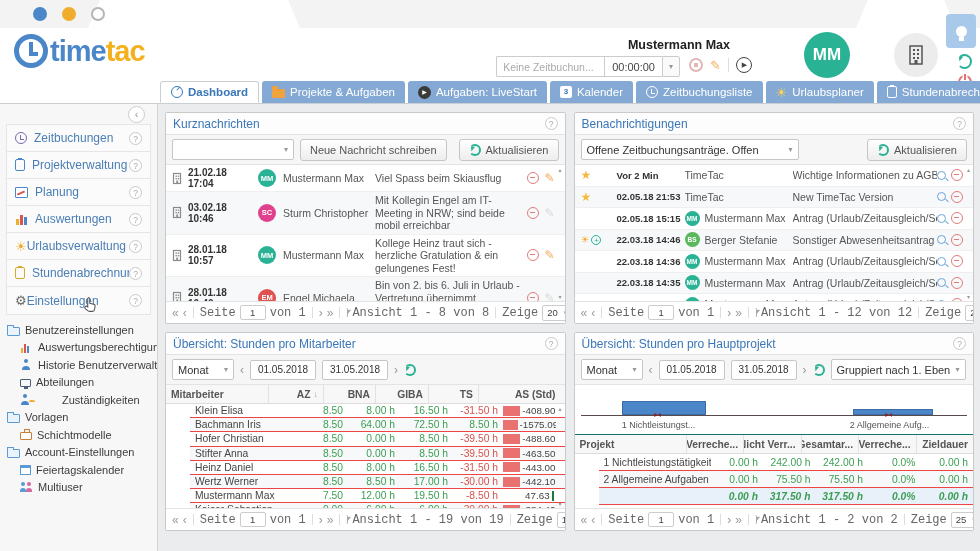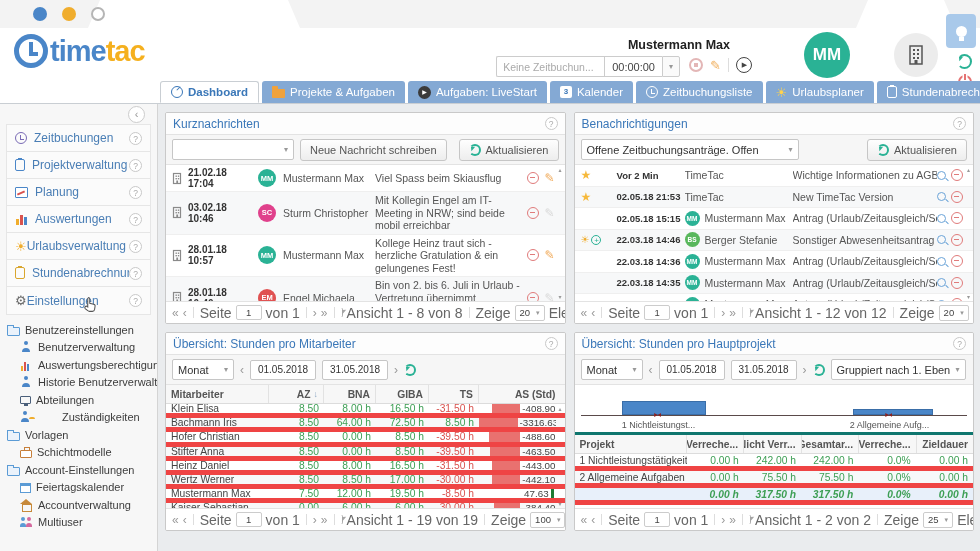--- a/index.html
+++ b/index.html
@@ -144,52 +144,52 @@
   .nsun { color:#f0ad2d; font-size:10px; }
   .plus-ic { width:10px; height:10px; border:1px solid #2ab295; border-radius:50%; color:#2ab295; font-size:8px; line-height:9px; text-align:center; }
   .ndate { width:68px; flex:none; font-size:9.5px; font-weight:bold; color:#333; }
   .ngroup { width:108px; flex:none; display:flex; align-items:center; }
   .avatar.sm { width:15px; height:15px; font-size:6.5px; margin:0 5px 0 0; }
   .nname { font-size:10.5px; color:#555; white-space:nowrap; overflow:hidden; }
   .ntext { flex:1; font-size:10.5px; color:#555; white-space:nowrap; overflow:hidden; padding-right:4px; }
 
   .pager { height:22px; flex:none; border-top:1px solid #e3e3e3; display:flex; align-items:center; gap:4px; padding:0 6px; overflow:hidden; white-space:nowrap; background:#fff; }
   .pbtn { color:#9a9a9a; font-size:12px; line-height:1; }
-  .plab { font-size:14px; color:#666; }
+  .plab { font-size:12px; color:#666;font-family:Liberation Mono, monospace; }
   .pinput { width:26px; height:15px; border:1px solid #ccc; border-radius:2px; font-size:9.5px; text-align:center; color:#444; }
   .psep { width:1px; height:11px; background:#ddd; margin:0 2px; flex:none; }
   .pselect { height:16px; border:1px solid #ccc; border-radius:2px; background:#fff; display:flex; align-items:center; font-size:9.5px; color:#444; padding:0 4px; gap:6px; }
   .pselect .caret { color:#999; font-size:7px; }
   .ric.tiny { width:9px; height:9px; border-width:1.5px; }
 
   
   .thead { display:flex; height:19px; flex:none; background:#f7f7f7; border-bottom:1px solid #dcdcdc; font-size:10.3px; font-weight:bold; color:#555; align-items:center; }
   .thead > div { padding:0 5px; border-right:1px solid #e2e2e2; height:100%; display:flex; align-items:center; overflow:hidden; white-space:nowrap; }
-  .trow { display:flex; height:14.2px; align-items:center; font-size:10.3px; color:#444; border-bottom:5px solid #ef4444; }
+  .trow { display:flex; height:14.2px; align-items:center; font-size:10.3px; color:#444; border-bottom:1px solid #ef4444;margin-left:24px; }
   .trow:nth-child(even) { background:#f7f8f9; }
   .trow > div { padding:0 5px; overflow:hidden; white-space:nowrap; height:100%; display:flex; align-items:center; }
   .c-name { width:103px; flex:none; }
   .c-az { width:55px; flex:none; justify-content:flex-end; }
   .c-bna { width:52px; flex:none; justify-content:flex-end; }
   .c-giba { width:53px; flex:none; justify-content:flex-end; }
   .c-ts { width:50px; flex:none; justify-content:flex-end; }
   .c-as { flex:1; justify-content:flex-end; padding-right:9px !important; }
   .t-green { color:#3c9e53; } .t-red { color:#d9534f; }
   .sortarrow { color:#8fa8c4; font-size:9px; margin-left:3px; }
   .asbar { height:10px; flex:none; }
   .aslab { font-size:9.8px; color:#444; max-width:36px; overflow:hidden; flex:none; margin-left:2px; }
   .aslab.pre { margin:0 2px 0 0; }
 
   .p-name { width:112px; flex:none; }
   .p-num { flex:1; justify-content:flex-end; }
   .trow.total { background:#e8f0fa; font-style:italic; font-weight:bold; height:17px; }
   .prow { height:17px; }
 
   
-  .pchart { position:relative; height:50px; flex:none; border-bottom:3px solid #0f766e; }
+  .pchart { position:relative; height:50px; flex:none; border-bottom:1px solid #0f766e; }
   .axis { position:absolute; left:6px; right:6px; top:30px; border-top:1.5px solid #5a4a4a; }
   .pbar { position:absolute; background:#4a86c8; border:1px solid #3a6ea8; }
   .pmark { position:absolute; width:7px; height:4px; background:#8b2020; top:28px; clip-path:polygon(0 0,50% 50%,100% 0,100% 100%,50% 50%,0 100%); }
   .plabel { position:absolute; top:35px; font-size:9px; color:#555; width:120px; text-align:center; }
 
   .dsel-arrow { color:#999; font-size:12px; }
   .datebox { width:66px; height:20px; border:1px solid #c6c6c6; background:#fff; border-radius:2px; font-size:10px; color:#333; display:flex; align-items:center; justify-content:center; }
 </style>
 </head>
 <body>
@@ -321,24 +321,20 @@
             <span class="help-sm">?</span>
           </div>
       </div>
       <div class="stree">
 
           <div class="tree-item" style="padding-left: 7px;">
             <span class="tico ic-folder"></span>
             <span>Benutzereinstellungen</span>
           </div>
 
-          <div class="tree-item" style="padding-left: 20px;">
-            <span class="tico ic-person"></span>
-            <span>Benutzerverwaltung</span>
-          </div>
 
           <div class="tree-item" style="padding-left: 20px;">
             <span class="tico ic-bars"></span>
             <span>Auswertungsberechtigungen</span>
           </div>
 
           <div class="tree-item" style="padding-left: 20px;">
             <span class="tico ic-person"></span>
             <span>Historie Benutzerverwaltung</span>
           </div>
@@ -367,24 +363,20 @@
           <div class="tree-item" style="padding-left: 7px;">
             <span class="tico ic-folder"></span>
             <span>Account-Einstellungen</span>
           </div>
 
           <div class="tree-item" style="padding-left: 20px;">
             <span class="tico ic-calendar"></span>
             <span>Feiertagskalender</span>
           </div>
 
-          <div class="tree-item" style="padding-left: 20px;">
-            <span class="tico ic-home"></span>
-            <span>Accountverwaltung</span>
-          </div>
 
           <div class="tree-item" style="padding-left: 20px;">
             <span class="tico ic-people"></span>
             <span>Multiuser</span>
           </div>
 
           <div class="tree-item" style="padding-left: 20px;">
             
             
           </div>
@@ -749,21 +741,21 @@
 
               <div class="trow">
                 <div class="c-name">Bachmann Iris</div>
                 <div class="c-az t-green">8.50</div>
                 <div class="c-bna t-green">64.00 h</div>
                 <div class="c-giba t-green">72.50 h</div>
                 <div class="c-ts t-green">8.50 h</div>
                 <div class="c-as">
                   <span class="aslab pre"></span>
                   <span class="asbar" style="width: 60%; background: rgb(233, 113, 111);"></span>
-                  <span class="aslab">-3316.63</span>
+                  <span class="aslab">-1575.09</span>
                 </div>
               </div>
 
               <div class="trow">
                 <div class="c-name">Hofer Christian</div>
                 <div class="c-az t-green">8.50</div>
                 <div class="c-bna t-green">0.00 h</div>
                 <div class="c-giba t-green">8.50 h</div>
                 <div class="c-ts t-red">-39.50 h</div>
                 <div class="c-as">

